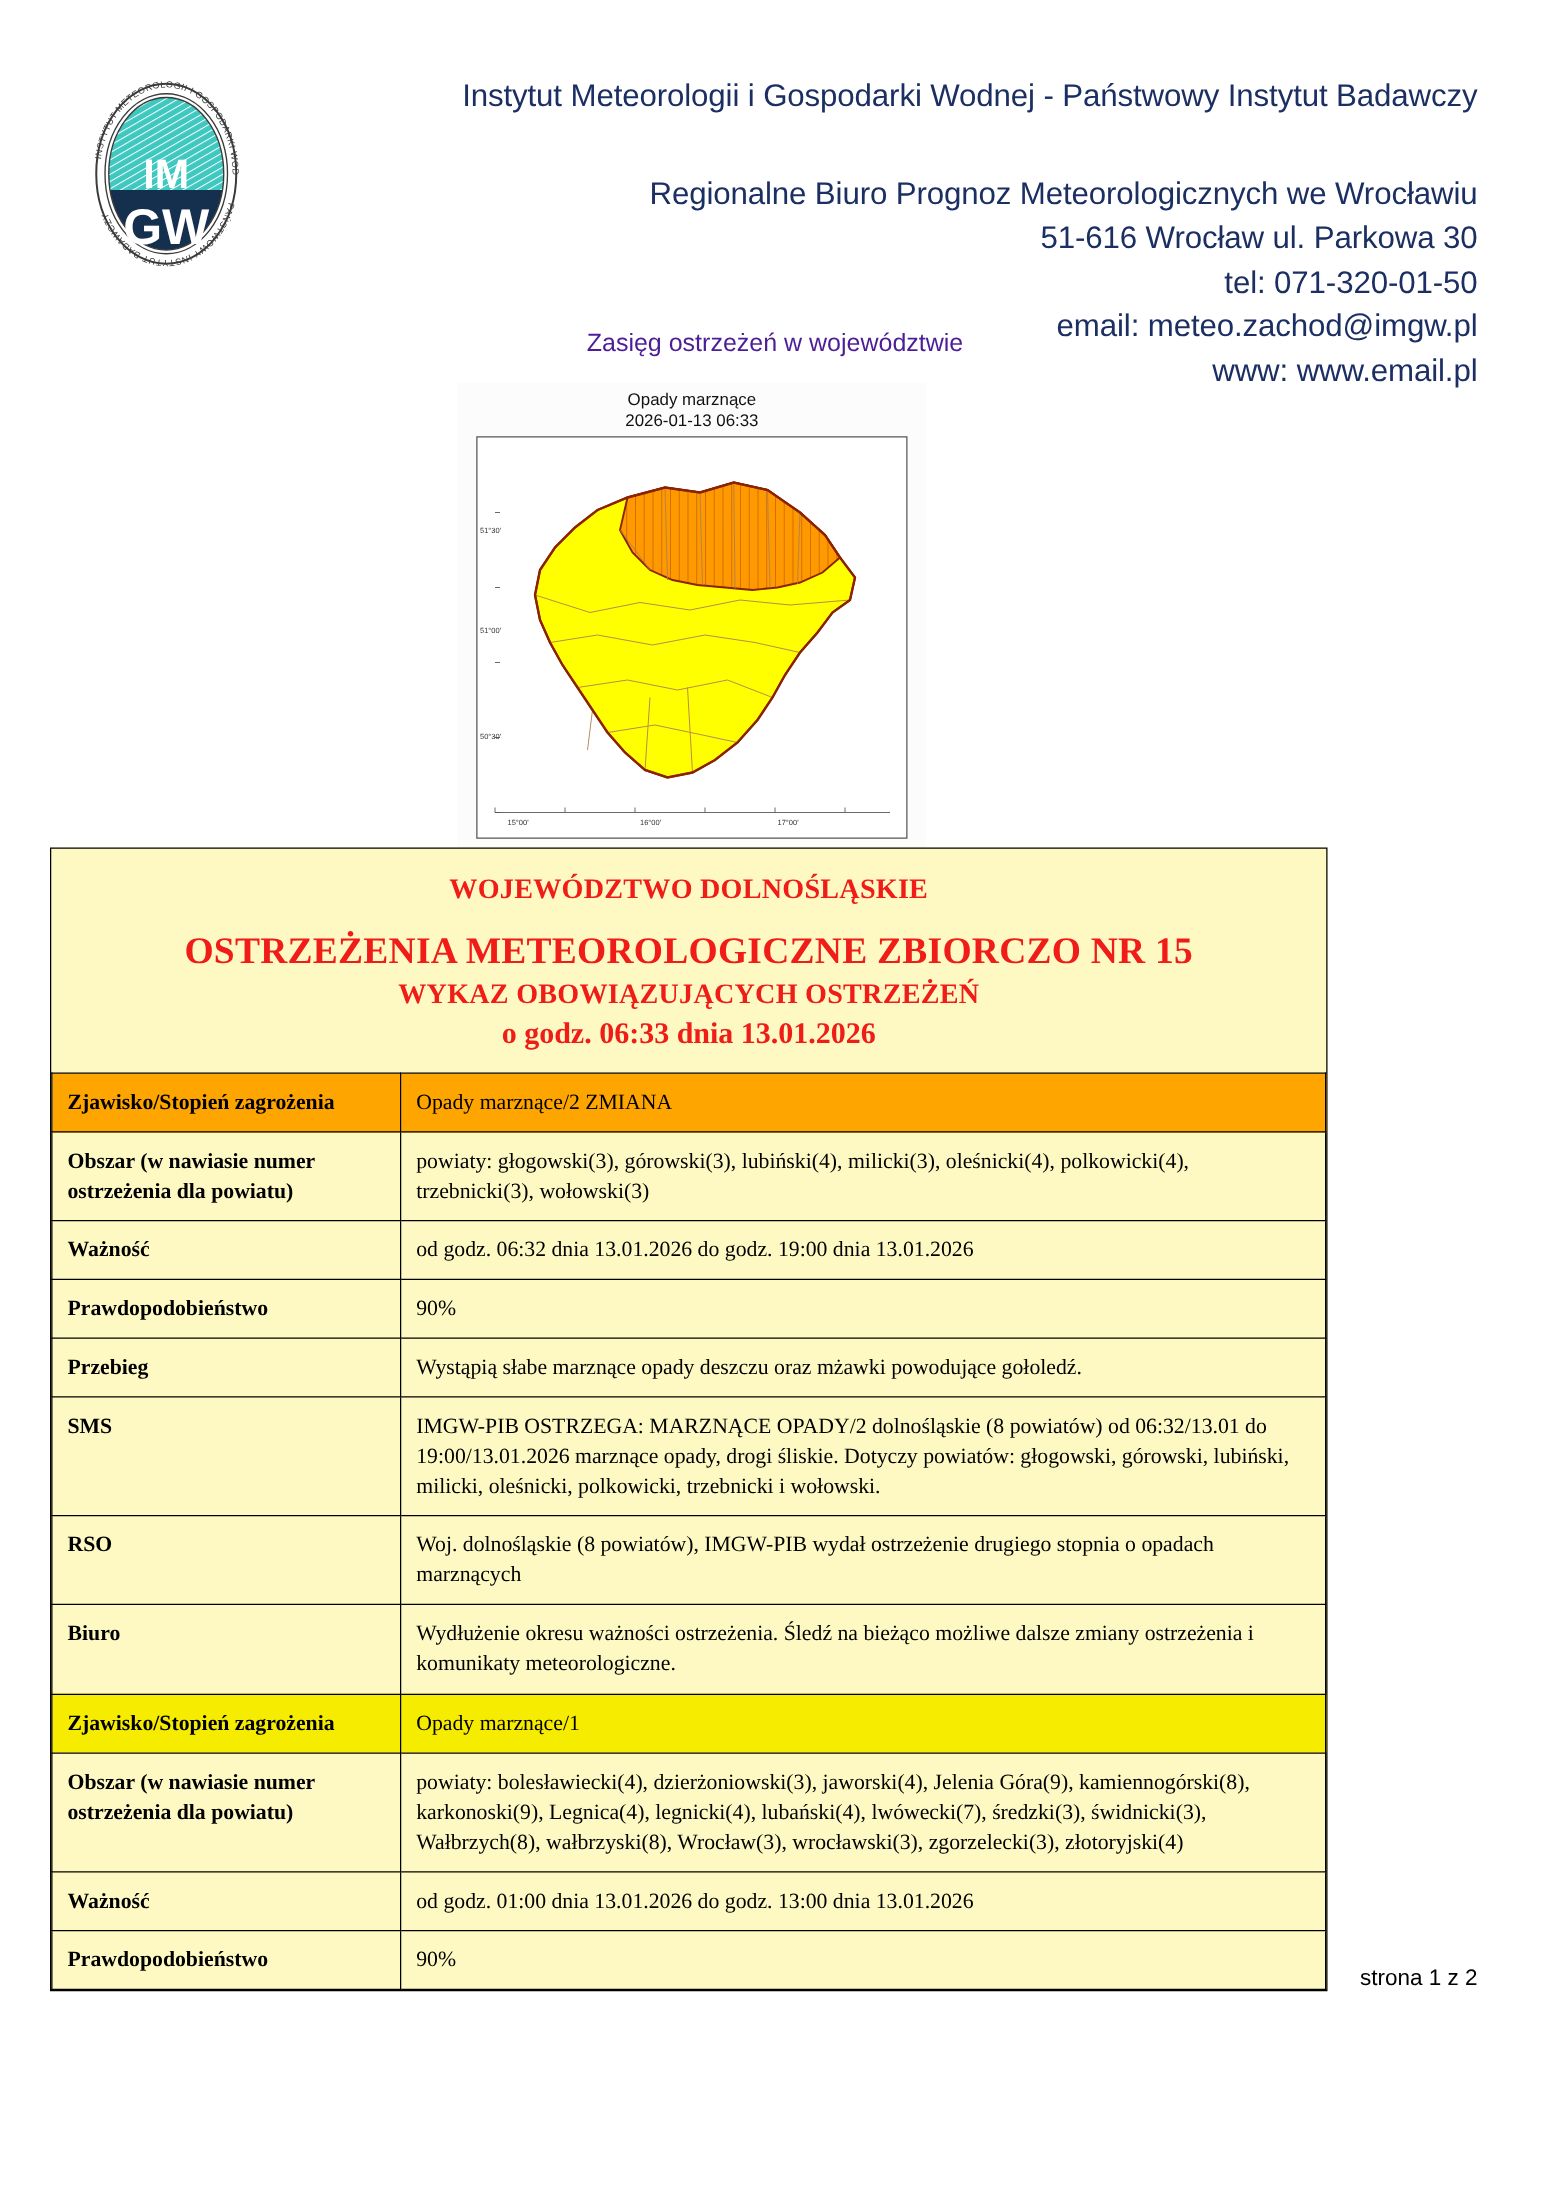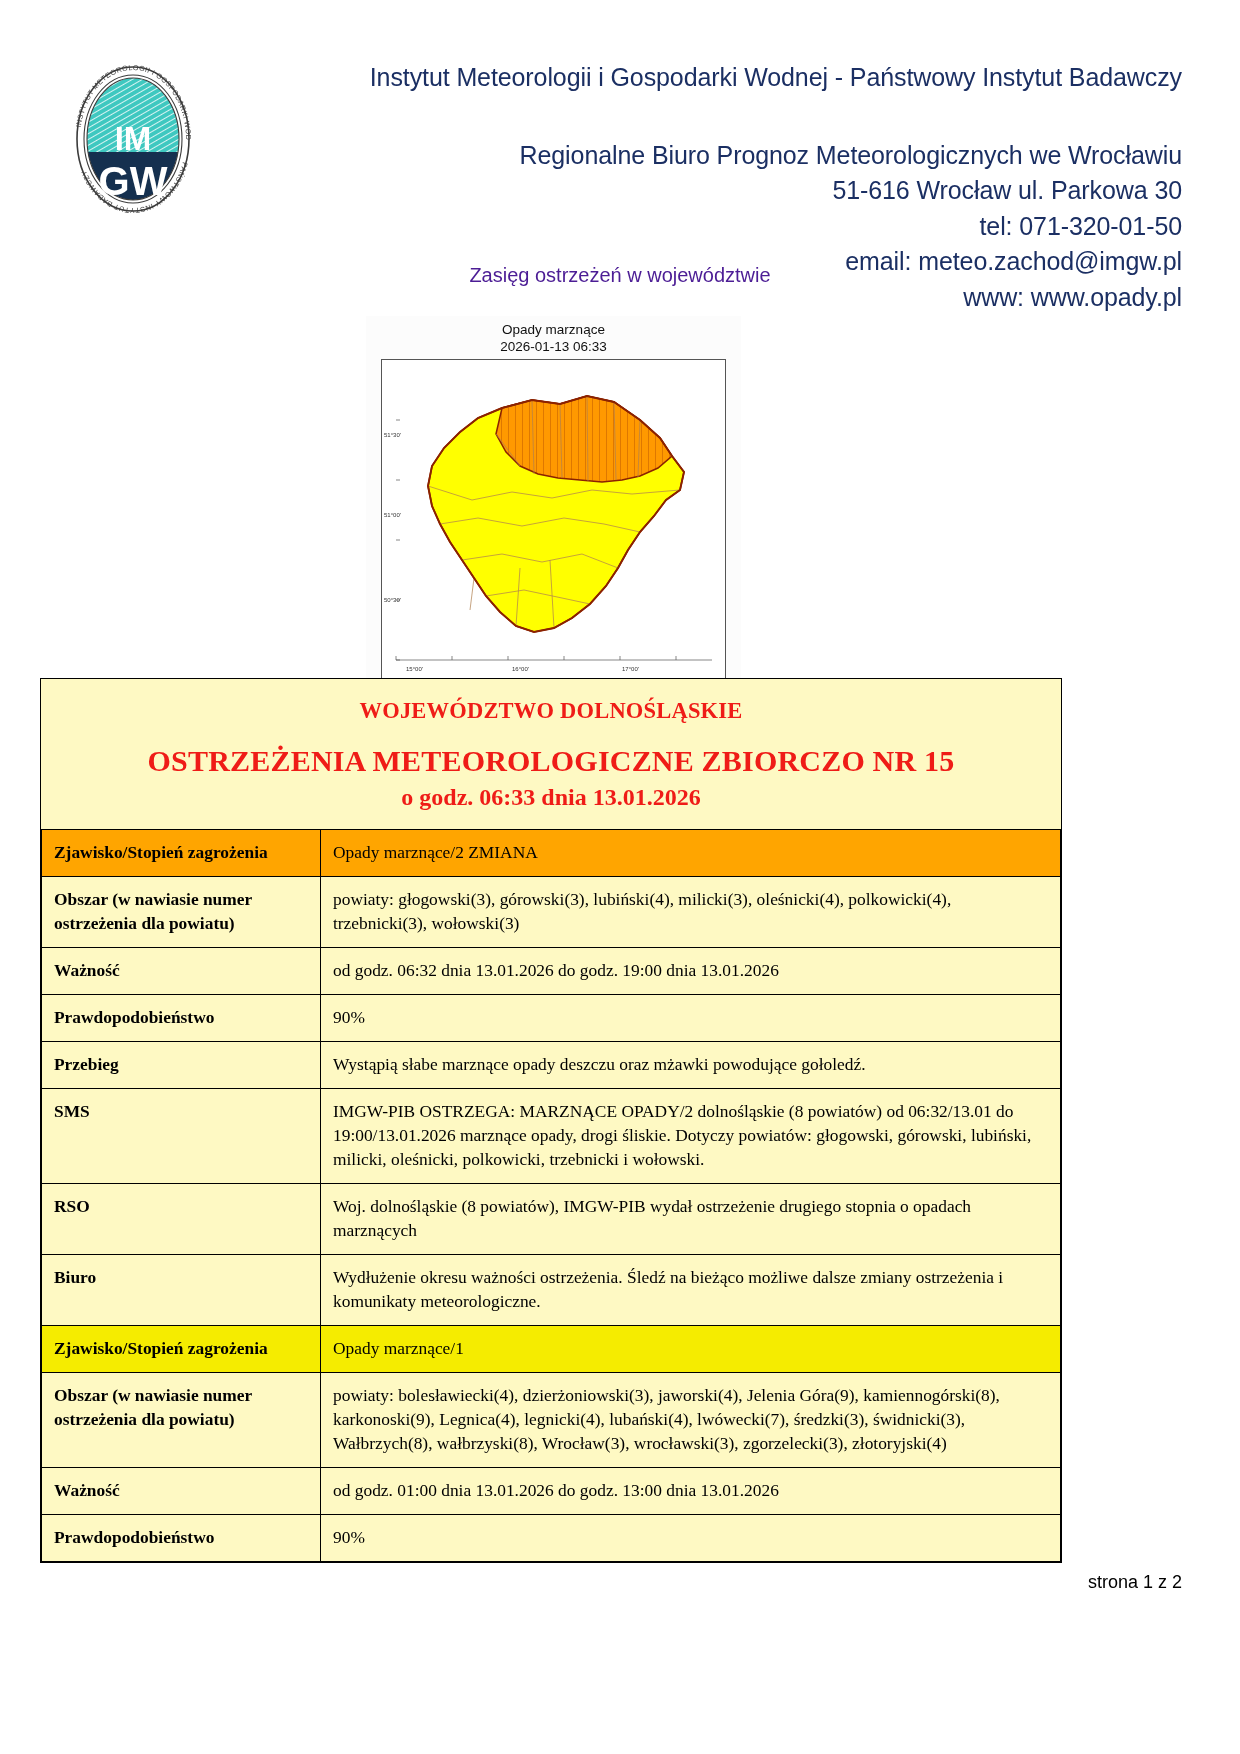--- a/index.html
+++ b/index.html
@@ -41,21 +41,21 @@
   .map-title {
     position: absolute;
     top: 264px; left: 0; right: 0;
     text-align: center;
     font-family: "Liberation Sans", sans-serif;
     font-size: 20px;
     color: #4c1d95;
   }
   .map-box {
     position: absolute;
-    top: 316px;
+    top: 306px;
     left: 366px;
     width: 375px;
     height: 372px;
     background: #fcfcfc;
   }
   .map-legend {
     text-align: center;
     font-family: "Liberation Sans", sans-serif;
     font-size: 13.5px;
     line-height: 1.25;
@@ -168,21 +168,21 @@
       </text>
     </svg>
   </div>
 
   <div class="header-text">
     <div class="ln">Instytut Meteorologii i Gospodarki Wodnej - Państwowy Instytut Badawczy</div>
     <div class="ln bold">Regionalne Biuro Prognoz Meteorologicznych we Wrocławiu</div>
     <div class="ln">51-616 Wrocław ul. Parkowa 30</div>
     <div class="ln">tel: 071-320-01-50</div>
     <div class="ln">email: meteo.zachod@imgw.pl</div>
-    <div class="ln">www: www.opady.pl</div>
+    <div class="ln">www: www.email.pl</div>
   </div>
 </div>
 
 <div class="map-title">Zasięg ostrzeżeń  w województwie</div>
 
 <div class="map-box">
   <div class="map-legend">
     <div>Opady marznące</div>
     <div>2026-01-13 06:33</div>
   </div>
@@ -249,20 +249,21 @@
     <div class="axis-lbl" style="left:2px; top:152px;">51°00'</div>
     <div class="axis-lbl" style="left:2px; top:237px;">50°30'</div>
   </div>
 </div>
 
 <div class="sheet">
 
   <div class="title-block">
     <div class="t1">WOJEWÓDZTWO DOLNOŚLĄSKIE</div>
     <div class="t2">OSTRZEŻENIA METEOROLOGICZNE  ZBIORCZO  NR 15</div>
+    <div class="t3">WYKAZ  OBOWIĄZUJĄCYCH OSTRZEŻEŃ</div>
     <div class="t4">o godz. 06:33 dnia 13.01.2026</div>
   </div>
 
   <table class="warn">
     <tbody>
 
       <tr class="hdr-orange">
         <td class="lbl">Zjawisko/Stopień zagrożenia</td>
         <td class="val">Opady marznące/2 ZMIANA</td>
       </tr>

